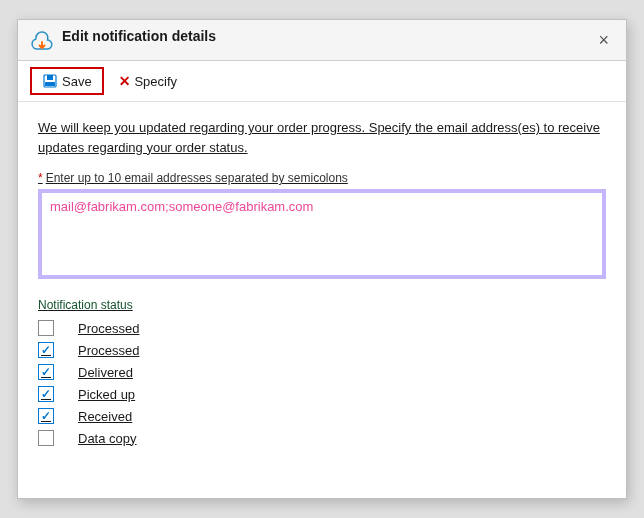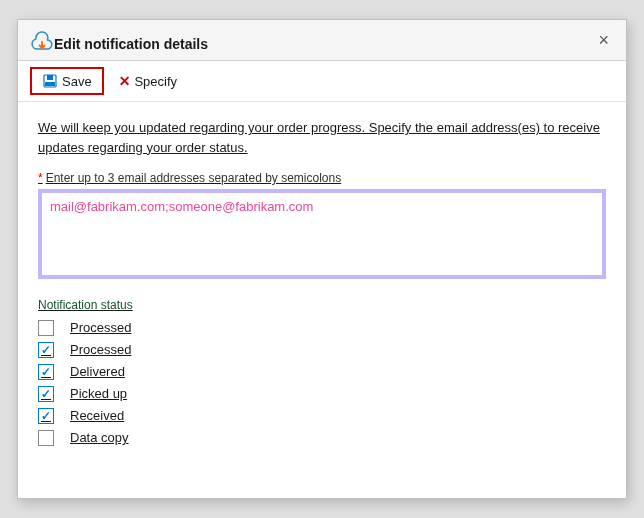--- a/index.html
+++ b/index.html
@@ -26,21 +26,22 @@
     .title-bar {
       display: flex;
       align-items: center;
       justify-content: space-between;
       padding: 8px 12px;
       border-bottom: 1px solid #d0d0d0;
       background: #f5f5f5;
     }
     .title-left {
       display: flex;
-      align-items: flex-end;
+      align-items: flex-start;
+      gap: 8px;
     }
     .title-icon {
       width: 24px;
       height: 24px;
     }
     .title-text {
       font-size: 14px;
       font-weight: 600;
       color: #1a1a1a;
     }
@@ -127,21 +128,22 @@
       color: #14532d;
       margin-bottom: 8px;
     }
     .checkbox-list {
       display: flex;
       flex-direction: column;
       gap: 6px;
     }
     .checkbox-item {
       display: flex;
-      gap: 16px;
+      align-items: center;
+      gap: 24px;
     }
     .checkbox-box {
       width: 16px;
       height: 16px;
       border: 1px solid #888;
       background: #fff;
       display: flex;
       align-items: center;
       justify-content: center;
       flex-shrink: 0;
@@ -193,21 +195,21 @@
     <button class="discard-btn">
       <span style="color:#cc0000; font-weight:bold; font-size:14px;">✕</span>
       <span>Specify</span>
     </button>
   </div>
 
   <div class="content">
     <p class="description">We will keep you updated regarding your order progress. Specify the email address(es) to receive updates regarding your order status.</p>
 
     <div class="field-label">
-      <span class="required-star">*</span><span>Enter up to 3 email addresses separated by semicolons</span>
+      <span class="required-star">*</span><span>Enter up to 10 email addresses separated by semicolons</span>
     </div>
     <textarea class="email-textarea" style="">mail@fabrikam.com;someone@fabrikam.com</textarea>
 
     <div class="notification-section">
       <div class="notification-title">Notification status</div>
       <div class="checkbox-list">
 
         <div class="checkbox-item">
           <div class="checkbox-box"></div>
           <span class="checkbox-label">Processed</span>

